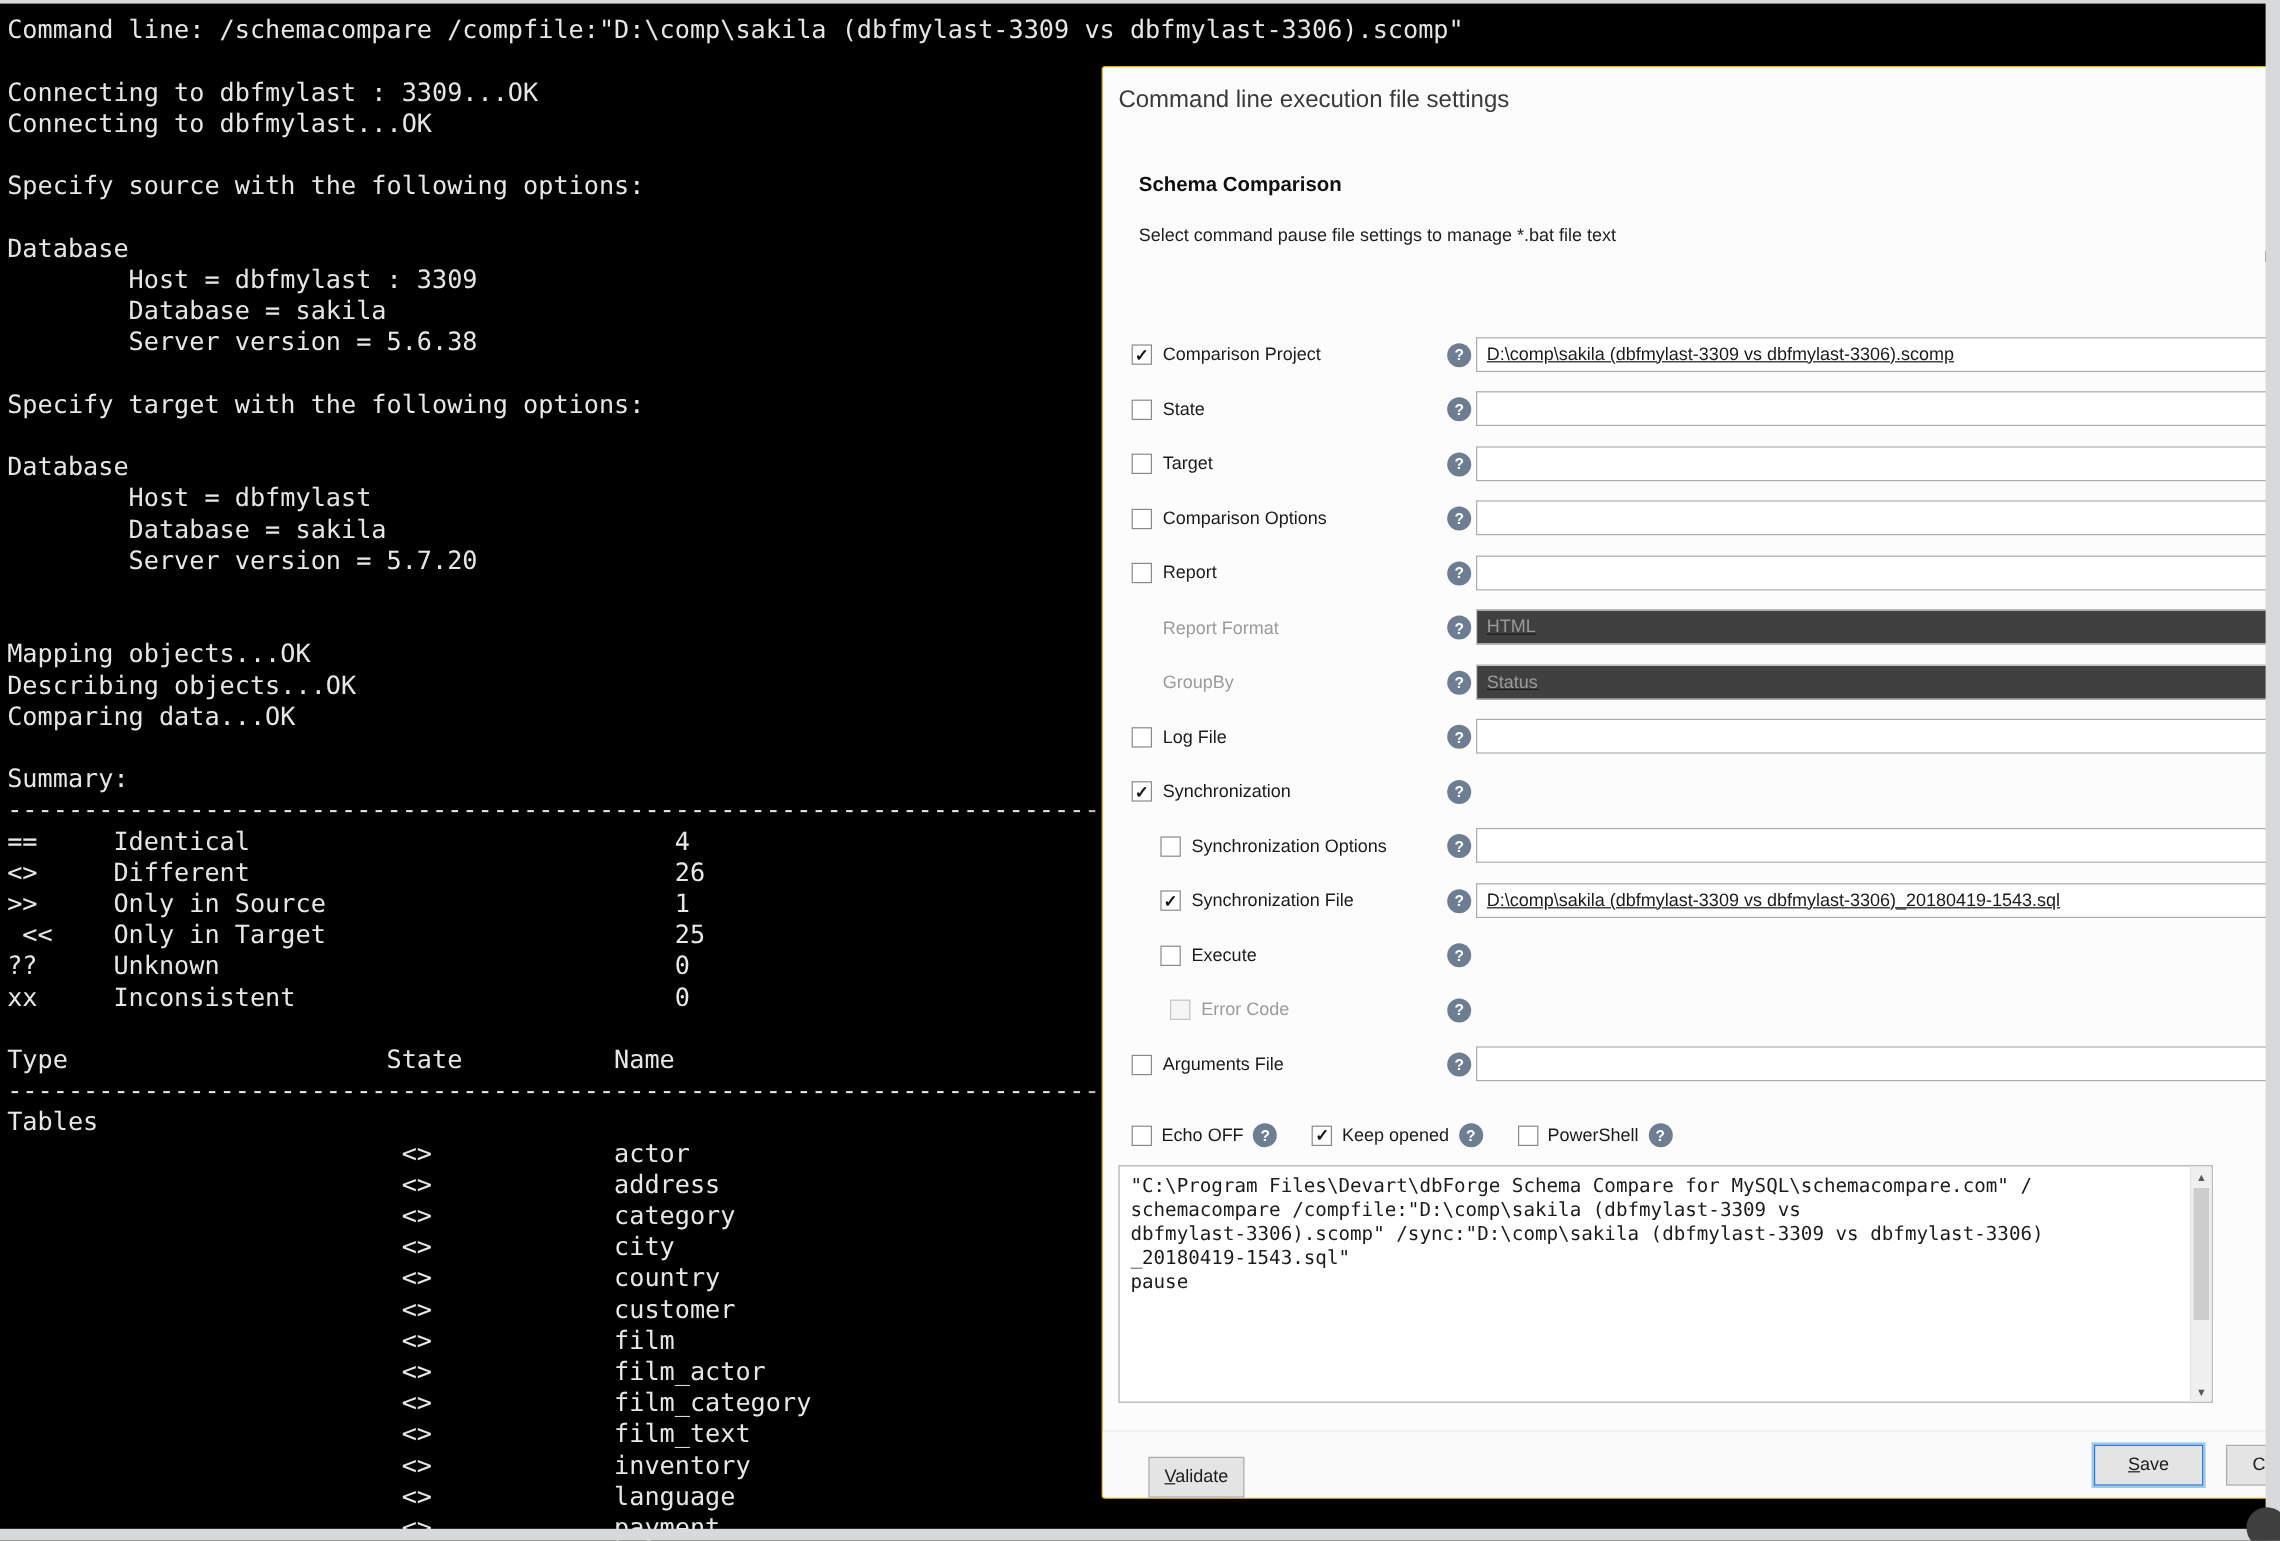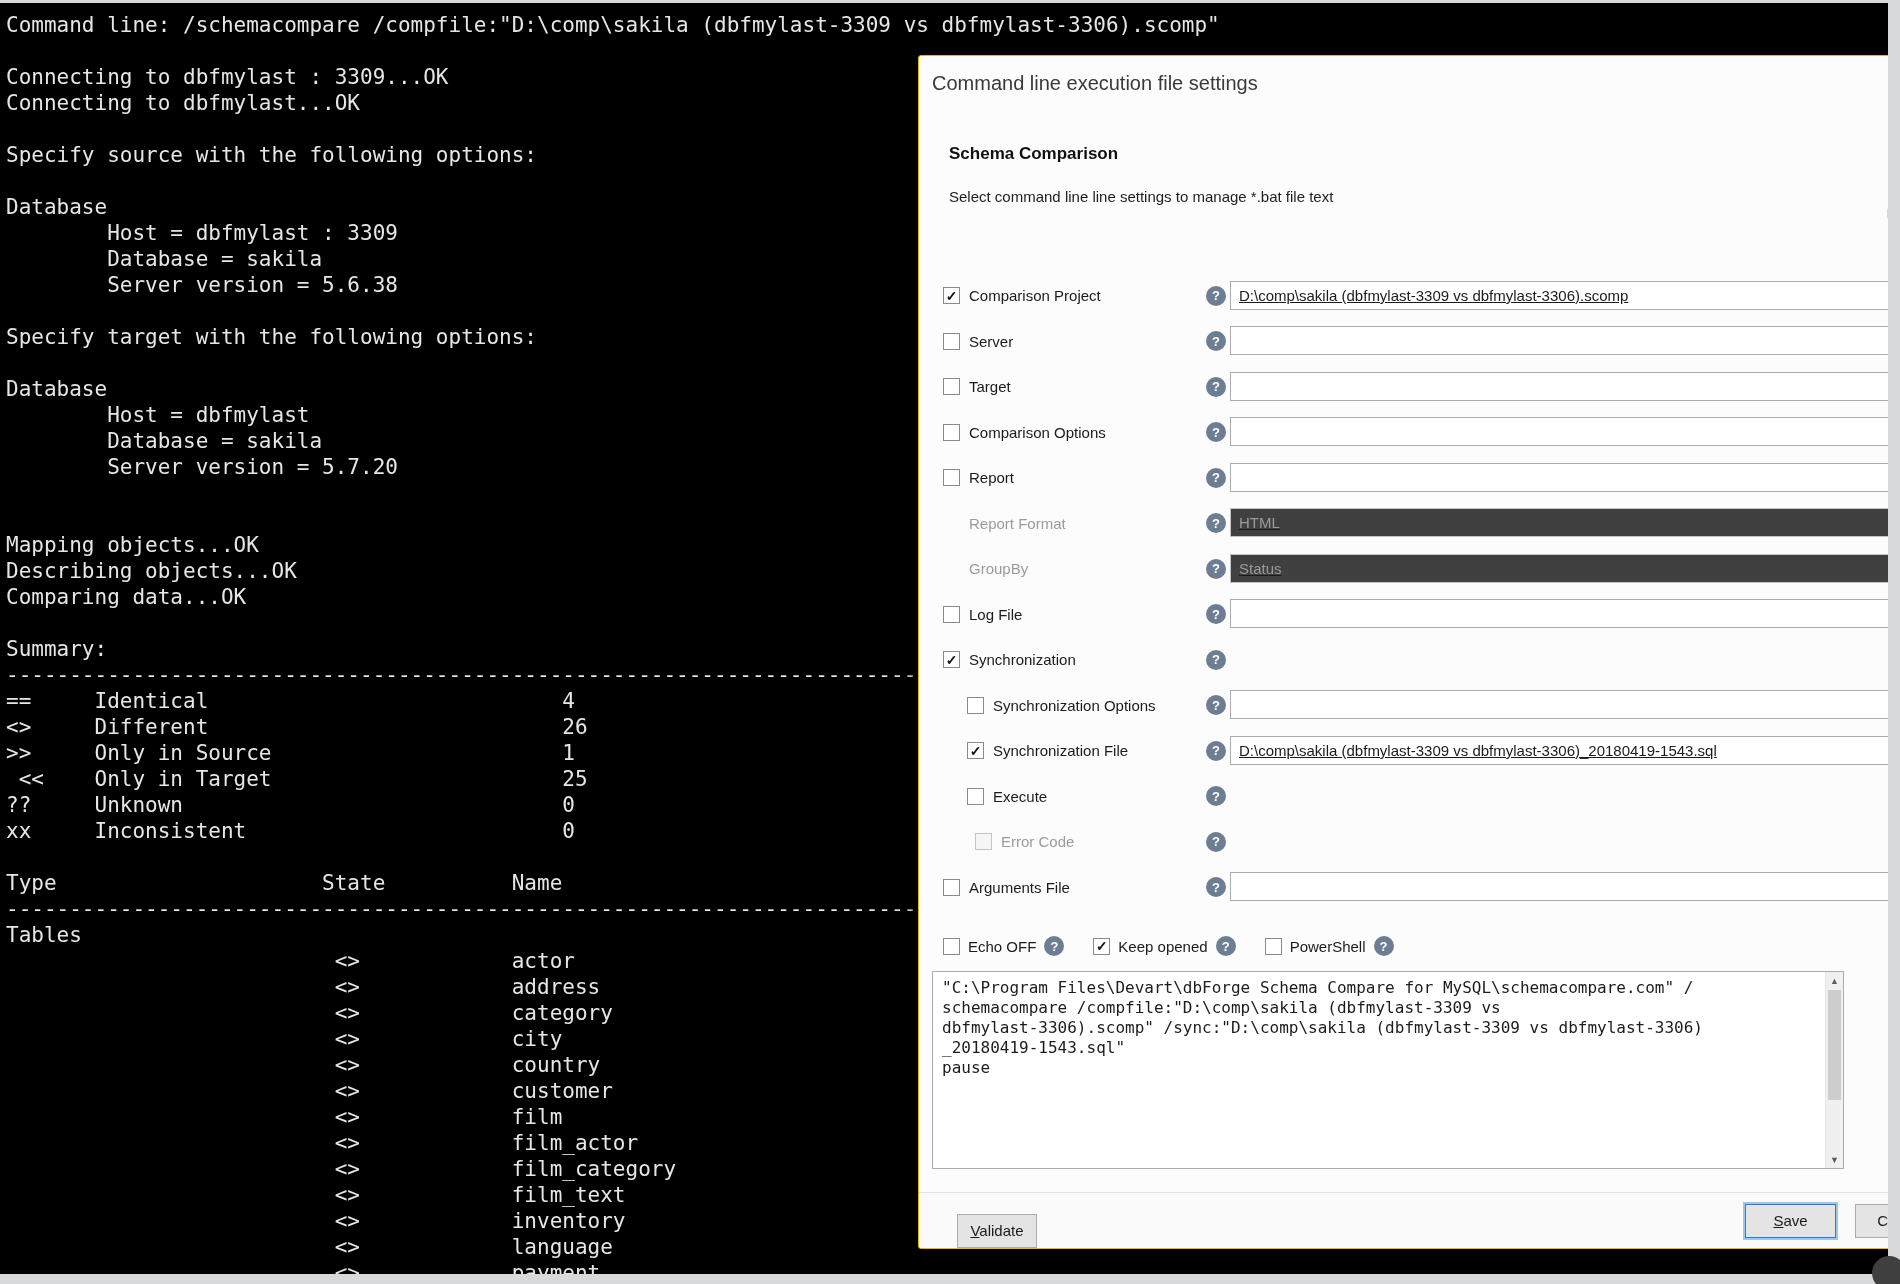--- a/index.html
+++ b/index.html
@@ -130,21 +130,21 @@
                           &lt;&gt;            film_text
                           &lt;&gt;            inventory
                           &lt;&gt;            language
                           &lt;&gt;            payment</pre>
 
 <div class="dialog">
   <div class="dlg-title">Command line execution file settings</div>
   <button class="dlg-close">✕</button>
 
   <div class="dlg-heading">Schema Comparison</div>
-  <div class="dlg-subtitle">Select command line line settings to manage *.bat file text</div>
+  <div class="dlg-subtitle">Select command pause file settings to manage *.bat file text</div>
 
   <svg class="logo" viewBox="0 0 66 70" aria-hidden="true">
 
     <path d="M5,20 C4,8 14,3 24,7" stroke="#2f7fd6" stroke-width="3.4" fill="none"></path>
     <polygon points="21,1 33,8 20,13" fill="#2f7fd6"></polygon>
 
     <g stroke="#3d4f63" stroke-width="2.4" fill="#3d4f63">
       <rect x="44" y="1" width="9" height="7"></rect>
       <path d="M48.5,8 L48.5,12 M37,12 L60,12 M37,12 L37,16 M60,12 L60,16" fill="none"></path>
       <rect x="33" y="16" width="9" height="7"></rect>
@@ -167,21 +167,21 @@
         <span class="cb checked">✓</span>
         <span class="flabel">Comparison Project</span>
         <span class="help">?</span>
         <span class="fieldwrap">
           <span class="field">D:\comp\sakila (dbfmylast-3309 vs dbfmylast-3306).scomp</span>
           <span class="browse">…</span>
         </span>
       </div>
       <div class="frow i0">
         <span class="cb"></span>
-        <span class="flabel">Server</span>
+        <span class="flabel">State</span>
         <span class="help">?</span>
         <span class="fieldwrap">
           <span class="field"></span>
           <span class="browse bdis">…</span>
         </span>
       </div>
       <div class="frow i0">
         <span class="cb"></span>
         <span class="flabel">Target</span>
         <span class="help">?</span>

